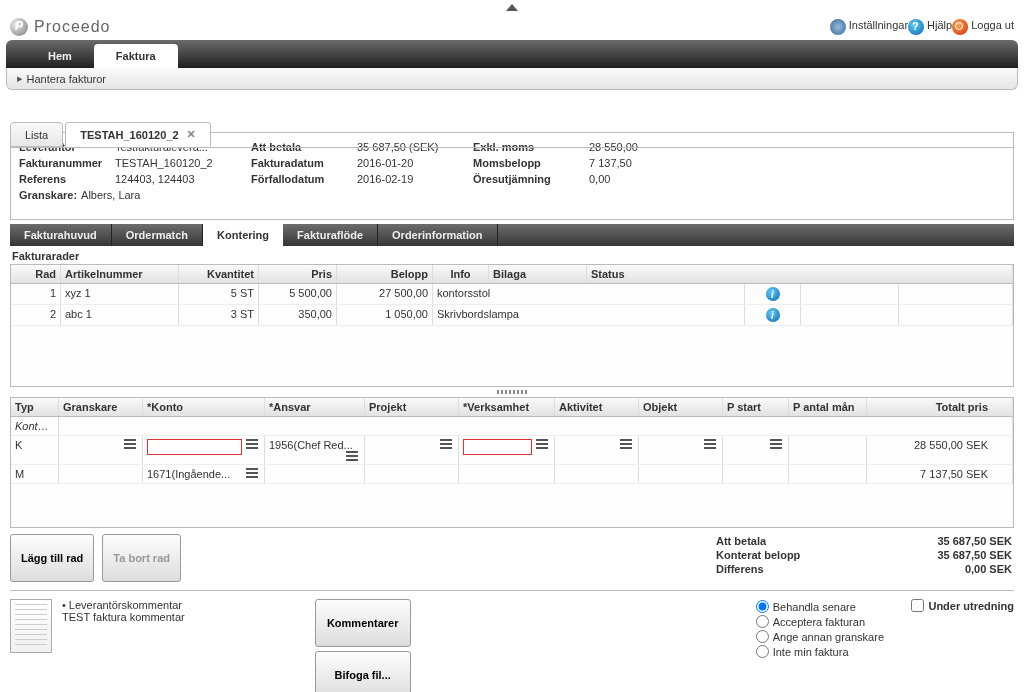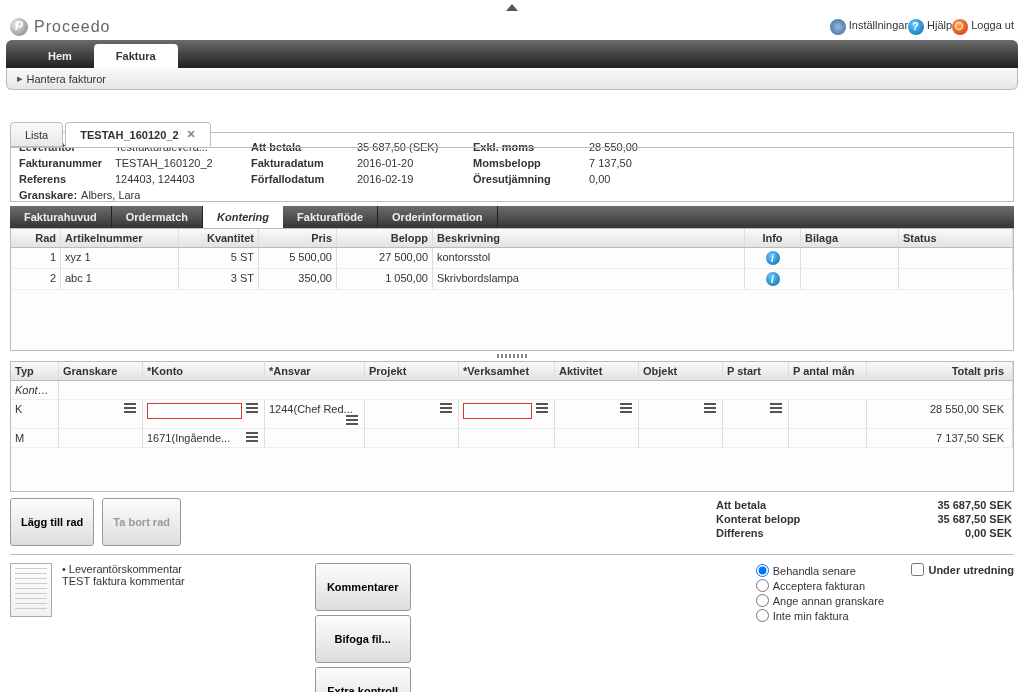--- a/index.html
+++ b/index.html
@@ -28,48 +28,48 @@
 .sub-nav .crumb { color: #333; cursor: pointer; }
 .sub-nav .arrow { margin-right: 4px; color: #555; }
 
 .content { padding: 10px 10px 0 10px; }
 
 .doc-tabs { display: flex; border-bottom: 1px solid #bbb; position: relative; top: 16px; }
 .doc-tabs .dtab { padding: 5px 14px; border: 1px solid #bbb; background: linear-gradient(#fafafa,#e8e8e8); border-radius: 4px 4px 0 0; margin-right: 2px; cursor: pointer; display: flex; align-items: center; }
 .doc-tabs .dtab.active { background: #fff; border-bottom: 1px solid #fff; font-weight: bold; }
 .doc-tabs .dtab .close { margin-left: 8px; color: #888; cursor: pointer; }
 
-.info-panel { border: 1px solid #bbb; padding: 8px 8px 0 8px; background: #fff; }
+.info-panel { border: 1px solid #bbb; padding: 8px 8px 18px 8px; background: #fff; }
 .info-grid { display: grid; grid-template-columns: 90px 130px 100px 110px 110px 80px; gap: 4px 6px; margin-bottom: 4px; }
 .info-grid .lbl { font-weight: bold; }
 .reviewer { margin-top: 2px; }
 .reviewer .lbl { font-weight: bold; margin-right: 4px; }
 
 .section-tabs { background: linear-gradient(#6d6d6d,#353535); display: flex; height: 22px; align-items: stretch; margin-top: 4px; }
 .section-tabs .stab { color: #eee; padding: 0 14px; display: flex; align-items: center; border-right: 1px solid #222; cursor: pointer; font-weight: bold; }
-.section-tabs .stab.active { background: #fff; color: #333; border-right: none; font-style: italic; }
+.section-tabs .stab.active { background: #fff; color: #333; border-right: none; }
 
 .panel-title { font-weight: bold; padding: 4px 2px 2px 2px; }
 
 .grid { border: 1px solid #bbb; }
 .grid-head { display: flex; background: linear-gradient(#fafafa,#e2e2e2); border-bottom: 1px solid #bbb; }
 .gh, .gc { padding: 3px 4px; border-right: 1px solid #ddd; overflow: hidden; white-space: nowrap; text-overflow: ellipsis; }
 .gh { font-weight: bold; }
 .grid-row { display: flex; border-bottom: 1px solid #eee; }
 .grid-body { height: 102px; overflow: auto; background: #fdfdfd; }
 .info-ico { width: 14px; height: 14px; border-radius: 50%; background: radial-gradient(circle at 40% 35%,#6cf,#06a); color: #fff; font-style: italic; font-weight: bold; display: inline-flex; align-items: center; justify-content: center; font-size: 10px; }
 
 
 .ug .c1{width:50px;text-align:right}.ug .c2{width:118px}.ug .c3{width:80px;text-align:right}.ug .c4{width:78px;text-align:right}.ug .c5{width:96px;text-align:right}.ug .c6{width:312px}.ug .c7{width:56px;text-align:center}.ug .c8{width:98px}.ug .c9{flex:1}
 
 .splitter { height: 10px; display:flex; align-items:center; justify-content:center; }
 .splitter .dots { width: 30px; height: 4px; background: repeating-linear-gradient(90deg,#888 0 2px,transparent 2px 4px); }
 
 
-.lg .c1{width:48px}.lg .c2{width:84px}.lg .c3{width:122px}.lg .c4{width:100px}.lg .c5{width:94px}.lg .c6{width:96px}.lg .c7{width:84px}.lg .c8{width:84px}.lg .c9{width:66px}.lg .c10{width:78px}.lg .c11{flex:1;text-align:right;padding-right:8px}
+.lg .c1{width:48px}.lg .c2{width:84px}.lg .c3{width:122px}.lg .c4{width:100px}.lg .c5{width:94px}.lg .c6{width:96px}.lg .c7{width:84px}.lg .c8{width:84px}.lg .c9{width:66px}.lg .c10{width:78px}.lg .c11{flex:1;text-align:right;padding-right:24px}
 .lg .grid-body { height: 110px; }
 .menu-ico { display:inline-block; width:12px; height:10px; background: linear-gradient(#555 0 2px, transparent 2px 4px, #555 4px 6px, transparent 6px 8px, #555 8px 10px); float:right; margin-right:2px; cursor:pointer; }
 .req-input { border:1px solid #d33; height:16px; display:inline-block; width: calc(100% - 18px); background:#fff; }
 .lg .grid-row .gc { position: relative; }
 
 .below-grids { display:flex; margin-top:6px; }
 .action-btns { display:flex; gap:8px; }
 .btn { padding: 17px 10px; background: linear-gradient(#fdfdfd,#ddd); border:1px solid #999; border-radius:3px; cursor:pointer; font-weight:bold; font-size:11px; }
 .btn.disabled { color:#999; }
 .totals { margin-left:auto; width: 300px; }
@@ -176,29 +176,29 @@
         <span>Kontering</span>
       </div>
   <div class="stab">
         <span>Fakturaflöde</span>
       </div>
   <div class="stab">
         <span>Orderinformation</span>
       </div>
 </div>
 
+<div class="panel-title">Fakturarader</div>
 
 <div class="grid ug">
   <div class="grid-head">
     <div class="gh c1">Rad</div>
     <div class="gh c2">Artikelnummer</div>
     <div class="gh c3">Kvantitet</div>
     <div class="gh c4">Pris</div>
     <div class="gh c5">Belopp</div>
-    <div class="gh c6">Beskrivning</div>
     <div class="gh c7">Info</div>
     <div class="gh c8">Bilaga</div>
     <div class="gh c9">Status</div>
   </div>
   <div class="grid-body">
     <div class="grid-row">
       <div class="gc c1">1</div>
       <div class="gc c2">xyz 1</div>
       <div class="gc c3">5 ST</div>
       <div class="gc c4">5 500,00</div>
@@ -244,21 +244,21 @@
     <div class="grid-row">
       <div class="gc c1" style="font-style:italic">Konteri...</div>
       <div class="gc" style="flex:1"></div>
     </div>
     <div class="grid-row">
       <div class="gc c1">K</div>
       <div class="gc c2">
             <span class="menu-ico"></span>
           </div>
       <div class="gc c3"><span class="req-input"></span><span class="menu-ico"></span></div>
-      <div class="gc c4"><span>1244(Chef Red...</span><span class="menu-ico"></span></div>
+      <div class="gc c4"><span>1956(Chef Red...</span><span class="menu-ico"></span></div>
       <div class="gc c5">
             <span class="menu-ico"></span>
           </div>
       <div class="gc c6"><span class="req-input"></span><span class="menu-ico"></span></div>
       <div class="gc c7">
             <span class="menu-ico"></span>
           </div>
       <div class="gc c8">
             <span class="menu-ico"></span>
           </div>

